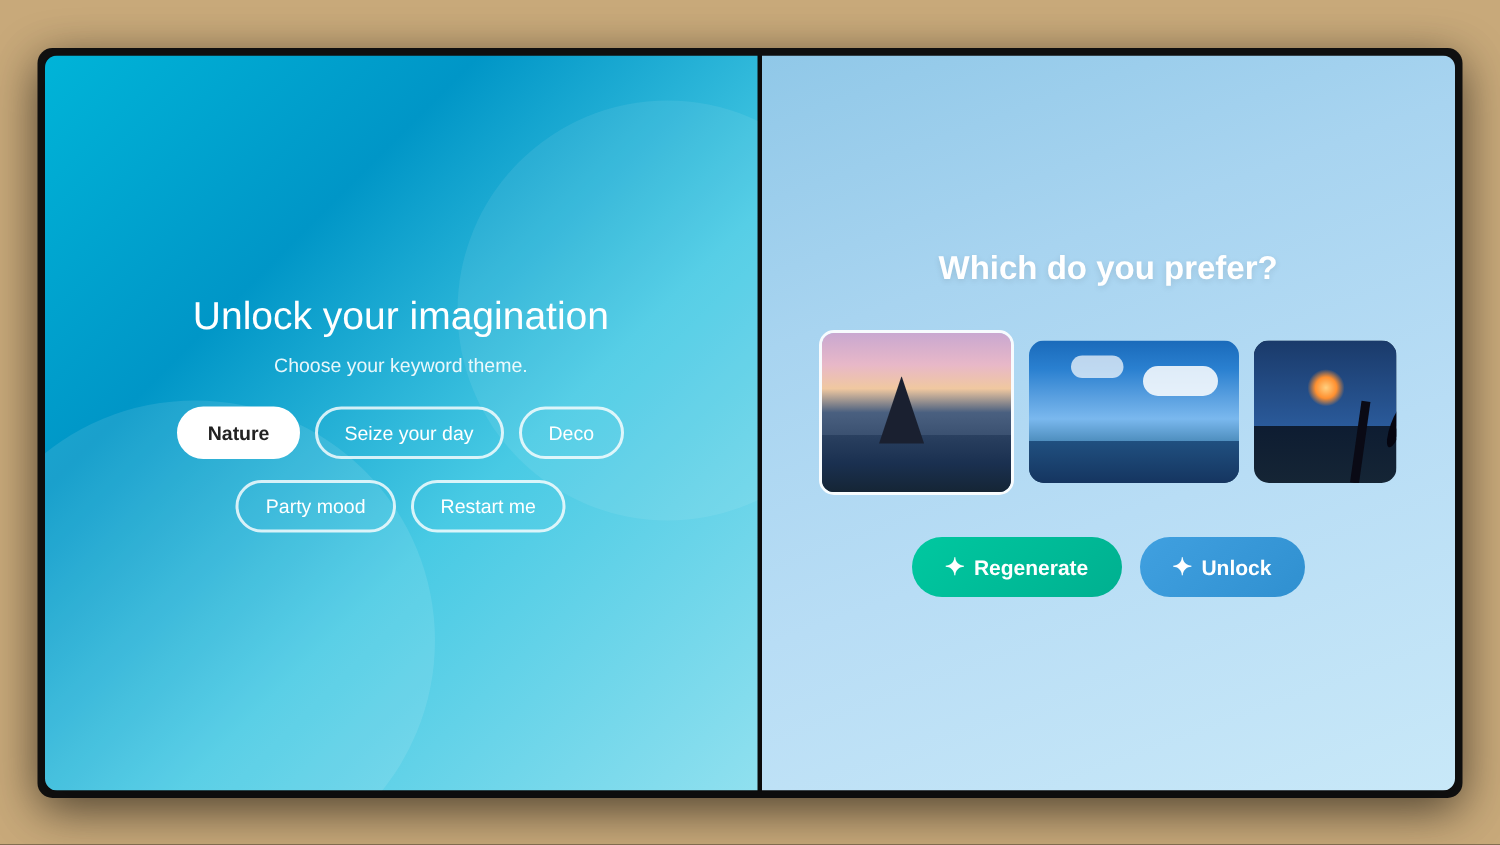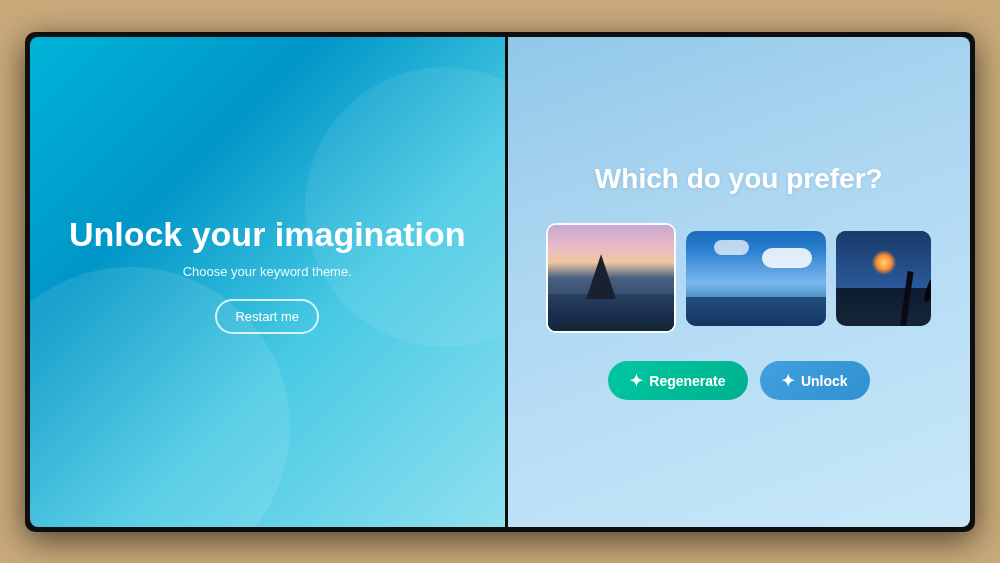--- a/index.html
+++ b/index.html
@@ -66,22 +66,22 @@
       position: absolute;
       top: 30px;
       right: -80px;
       width: 280px;
       height: 280px;
       border-radius: 50%;
       background: rgba(255,255,255,0.08);
     }
 
     .left-title {
-      font-size: 34px;
-      font-weight: 700;
+      font-size: 26px;
+      font-weight: 400;
       color: #fff;
       text-align: right;
       margin-bottom: 10px;
       position: relative;
       z-index: 1;
     }
 
     .left-subtitle {
       font-size: 13px;
       color: rgba(255,255,255,0.9);
@@ -132,21 +132,21 @@
       background: linear-gradient(160deg, #90c8e8 0%, #a8d4f0 30%, #b8ddf5 60%, #c8e8f8 100%);
       display: flex;
       flex-direction: column;
       align-items: center;
       justify-content: center;
       padding: 30px 24px;
       position: relative;
     }
 
     .right-title {
-      font-size: 28px;
+      font-size: 22px;
       font-weight: 600;
       color: #fff;
       text-align: center;
       margin-bottom: 28px;
       text-shadow: 0 1px 4px rgba(0,0,0,0.1);
     }
 
     .images-row {
       display: flex;
       gap: 10px;
@@ -329,22 +329,28 @@
 <body>
 
 <div class="wall">
   <div class="tv-frame">
     <div class="tv-container">
 
       <div class="left-panel">
         <h1 class="left-title">Unlock your imagination</h1>
         <p class="left-subtitle">Choose your keyword theme.</p>
 
-
         <div class="keywords-row">
+          <button class="keyword-btn active">Nature</button>
+          <button class="keyword-btn">Seize your day</button>
+          <button class="keyword-btn">Deco</button>
+        </div>
+
+        <div class="keywords-row">
+          <button class="keyword-btn">Party mood</button>
           <button class="keyword-btn">Restart me</button>
         </div>
       </div>
 
       <div class="divider"></div>
 
       <div class="right-panel">
         <h2 class="right-title">Which do you prefer?</h2>
 
         <div class="images-row">

